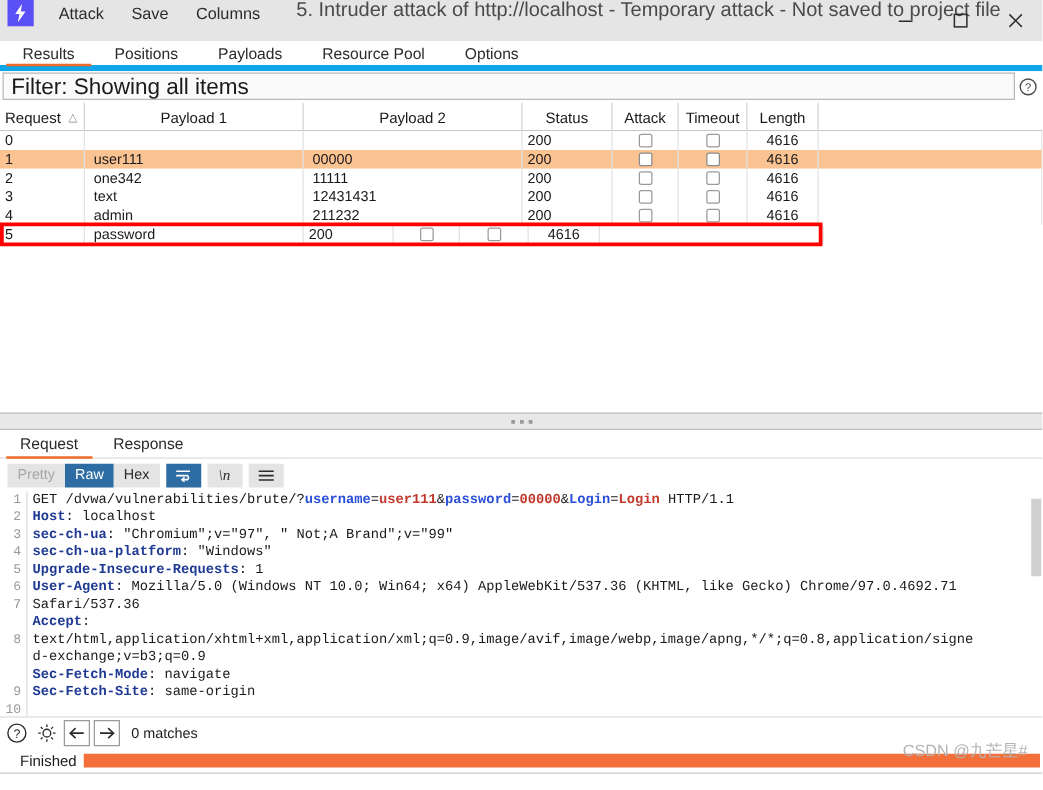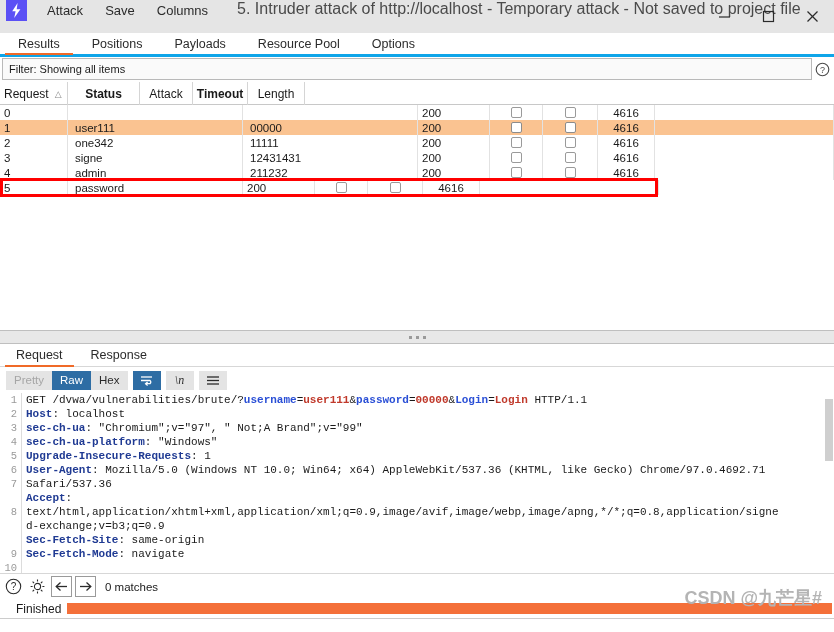--- a/index.html
+++ b/index.html
@@ -41,41 +41,41 @@
     width: 44px; height: 33px; display: flex;
     align-items: center; justify-content: center;
     font-size: 13px; color: #2b2b2b;
   }
   .win-btn svg { display: block; }
 
   
   .maintabs {
     height: 24px; display: flex; align-items: stretch;
     background: #ffffff; padding-left: 2px;
-    border-bottom: 3px solid #0ea5e9;
+    border-bottom: 5px solid #0ea5e9;
   }
   .mtab {
     display: flex; align-items: center; padding: 0 16px;
     font-size: 12.5px; color: #2b2b2b; position: relative;
     white-space: nowrap;
   }
   .mtab.active::after {
     content: ""; position: absolute; left: 3px; right: 3px; bottom: -1px;
     height: 2px; background: #f06a28;
   }
 
   
   .filterwrap {
     height: 24px; display: flex; align-items: center;
     background: #ffffff; padding: 0 2px;
   }
   .filterbar {
     flex: 1 1 auto; height: 22px; border: 1px solid #b9b9b9;
     background: #fafafa; display: flex; align-items: center;
-    padding-left: 6px; font-size: 11px; color: #1a1a1a;
+    padding-left: 6px; font-size: 18px; color: #1a1a1a;
   }
   .help-circle {
     width: 20px; height: 24px; display: flex;
     align-items: center; justify-content: center; color: #4a4a4a;
   }
 
   
   .table-area { background: #ffffff; }
   .thead {
     display: flex; height: 24px; background: #ffffff;
@@ -216,23 +216,22 @@
   }
   .status-text { font-size: 12px; color: #1a1a1a; margin-right: 6px; white-space: nowrap; }
   .progress {
     flex: 1 1 auto; height: 11px; background: #f4703a;
     margin-right: 2px;
   }
   .bottomline { height: 4px; background: #ffffff; border-top: 1px solid #ccc; }
 
   .watermark {
     position: absolute; right: 12px; bottom: 22px;
-    font-size: 18px; color: #b4b4b4; white-space: nowrap;
+    font-size: 13px; color: #b4b4b4; white-space: nowrap;
     pointer-events: none;
-    font-weight: bold;
   }
 </style>
 </head>
 <body>
 
 <div id="app">
 
   <div class="titlebar">
     <div class="burp-logo">
       <svg width="13" height="15" viewBox="0 0 13 15">
@@ -280,27 +279,33 @@
         </svg>
     </div>
   </div>
 
   <div class="table-area">
     <div class="thead" id="thead">
         <div class="th first" style="width: 68px;">
           <span>Request</span>
           <span class="sort-caret">△</span>
         </div>
-        <div class="th" style="width: 72px; font-weight: bold;">
+        <div class="th" style="width: 175px;">
+          <span>Payload 1</span>
+        </div>
+        <div class="th" style="width: 175px;">
+          <span>Payload 2</span>
+        </div>
+        <div class="th" style="width: 72px;">
           <span>Status</span>
         </div>
         <div class="th" style="width: 53px;">
           <span>Attack</span>
         </div>
-        <div class="th" style="width: 55px; font-weight: bold;">
+        <div class="th" style="width: 55px;">
           <span>Timeout</span>
         </div>
         <div class="th" style="width: 57px;">
           <span>Length</span>
         </div>
       </div>
     <div id="tbody" style="position:relative;">
         <div class="trow">
           <div class="td" style="width: 68px;">0</div>
           <div class="td" style="width: 175px; padding-left: 7px;"></div>
@@ -338,21 +343,21 @@
             <span class="chkbox"></span>
           </div>
           <div class="td center" style="width: 55px;">
             <span class="chkbox"></span>
           </div>
           <div class="td center" style="width: 57px;">4616</div>
           <div class="td" style="width: 179px;"></div>
         </div>
         <div class="trow">
           <div class="td" style="width: 68px;">3</div>
-          <div class="td" style="width: 175px; padding-left: 7px;">signe</div>
+          <div class="td" style="width: 175px; padding-left: 7px;">text</div>
           <div class="td" style="width: 175px; padding-left: 7px;">12431431</div>
           <div class="td" style="width: 72px;">200</div>
           <div class="td center" style="width: 53px;">
             <span class="chkbox"></span>
           </div>
           <div class="td center" style="width: 55px;">
             <span class="chkbox"></span>
           </div>
           <div class="td center" style="width: 57px;">4616</div>
           <div class="td" style="width: 179px;"></div>
@@ -446,22 +451,22 @@
         <div class="cline"><span>GET /dvwa/vulnerabilities/brute/?</span><span class="pkey">username</span><span>=</span><span class="pval">user111</span><span>&amp;</span><span class="pkey">password</span><span>=</span><span class="pval">00000</span><span>&amp;</span><span class="pkey">Login</span><span>=</span><span class="pval">Login</span><span> HTTP/1.1</span></div>
         <div class="cline"><span class="hdr">Host</span><span>: localhost</span></div>
         <div class="cline"><span class="hdr">sec-ch-ua</span><span>: "Chromium";v="97", " Not;A Brand";v="99"</span></div>
         <div class="cline"><span class="hdr">sec-ch-ua-platform</span><span>: "Windows"</span></div>
         <div class="cline"><span class="hdr">Upgrade-Insecure-Requests</span><span>: 1</span></div>
         <div class="cline"><span class="hdr">User-Agent</span><span>: Mozilla/5.0 (Windows NT 10.0; Win64; x64) AppleWebKit/537.36 (KHTML, like Gecko) Chrome/97.0.4692.71</span></div>
         <div class="cline"><span>Safari/537.36</span></div>
         <div class="cline"><span class="hdr">Accept</span><span>:</span></div>
         <div class="cline"><span>text/html,application/xhtml+xml,application/xml;q=0.9,image/avif,image/webp,image/apng,*/*;q=0.8,application/signe</span></div>
         <div class="cline"><span>d-exchange;v=b3;q=0.9</span></div>
+        <div class="cline"><span class="hdr">Sec-Fetch-Mode</span><span>: navigate</span></div>
         <div class="cline"><span class="hdr">Sec-Fetch-Site</span><span>: same-origin</span></div>
-        <div class="cline"><span class="hdr">Sec-Fetch-Mode</span><span>: navigate</span></div>
       </div>
     <div class="vscroll">
       <div class="vthumb" style="top:6px;height:62px;"></div>
     </div>
   </div>
 
   <div class="searchbar">
     <div class="sq-btn">
       <svg width="17" height="17" viewBox="0 0 17 17">
           <circle cx="8.5" cy="8.5" r="7.2" fill="none" stroke="#2b2b2b" stroke-width="1.1"></circle>

